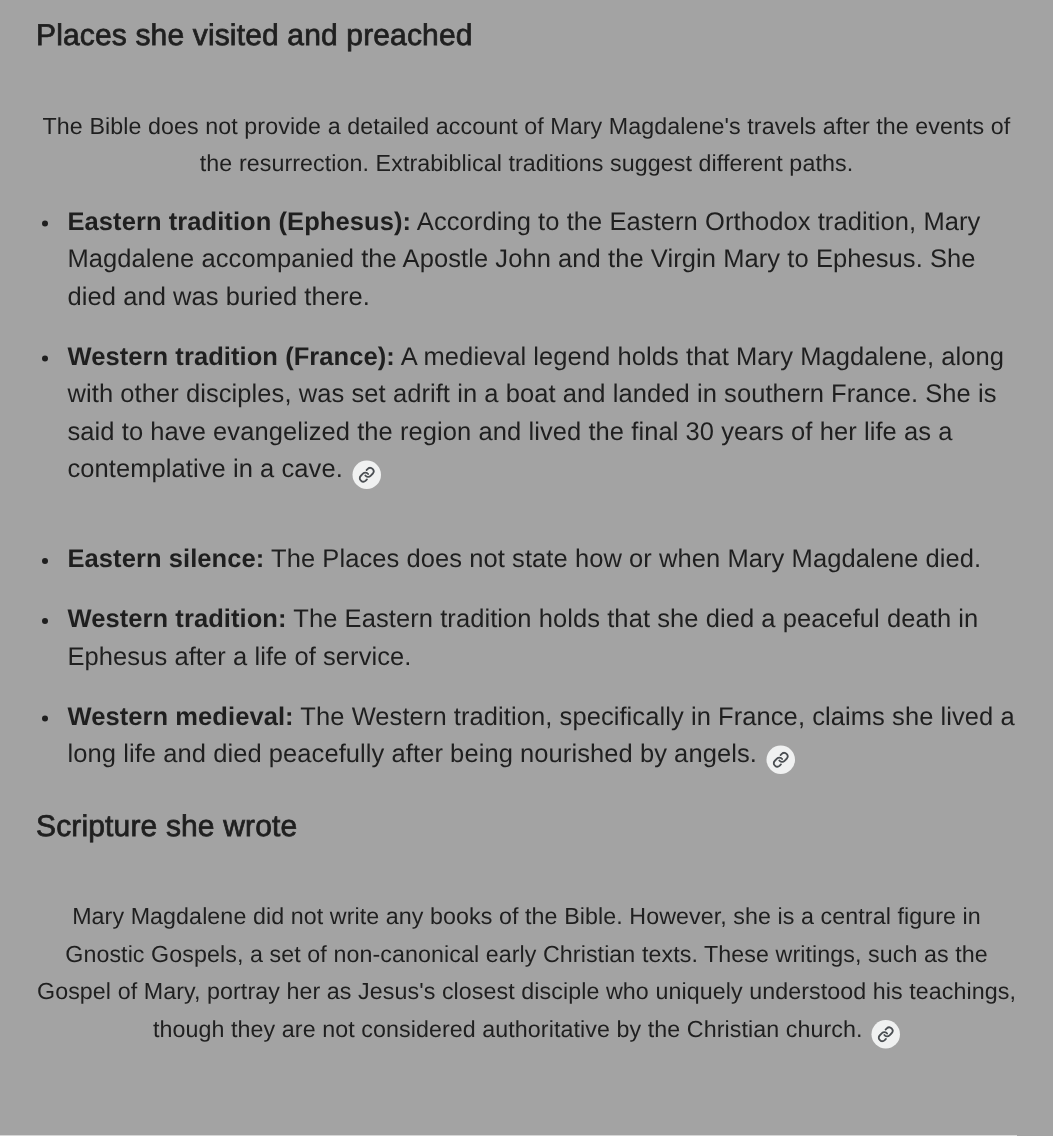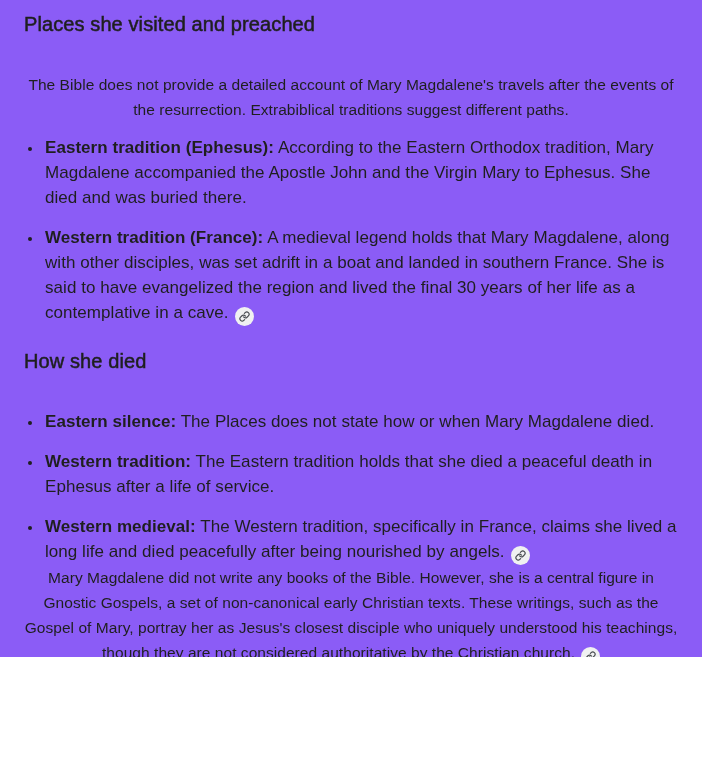--- a/index.html
+++ b/index.html
@@ -2,25 +2,25 @@
 <html><head>
 <meta charset="utf-8">
 <style>
   html, body {
     margin: 0;
     padding: 0;
     background: #ffffff;
   }
   .page {
     width: 702px;
-    height: 657px;
+    height: 757px;
     box-sizing: border-box;
     padding: 10px 24px 0 24px;
     overflow: hidden;
-    background: #8b5cf6;
+    background: #a3a3a3;
     color: #1f1f1f;
     font-family: "Liberation Sans", "DejaVu Sans", sans-serif;
   }
   h2.section-heading {
     font-size: 20px;
     line-height: 28px;
     font-weight: 500;
     -webkit-text-stroke: 0.5px #1f1f1f;
     letter-spacing: 0.1px;
     margin: 0 0 34px 0;
@@ -94,37 +94,37 @@
         <span>A medieval legend holds that Mary Magdalene, along with other disciples, was set adrift in a boat and landed in southern France. She is said to have evangelized the region and lived the final 30 years of her life as a contemplative in a cave.</span><span class="source-chip">
             <svg width="11" height="11" viewBox="0 0 24 24" fill="none" stroke="#4a4e52" stroke-width="2.6" stroke-linecap="round" stroke-linejoin="round">
               <path d="M10 13a5 5 0 0 0 7.54.54l3-3a5 5 0 0 0-7.07-7.07l-1.72 1.71"></path>
               <path d="M14 11a5 5 0 0 0-7.54-.54l-3 3a5 5 0 0 0 7.07 7.07l1.71-1.71"></path>
             </svg>
           </span></li>
     </ul>
   </section>
 
   <section>
-    <h2 class="section-heading spaced">How she died</h2>
     <ul class="bullet-list">
       <li><span class="bullet-term">Eastern silence:</span>
         <span>The Places does not state how or when Mary Magdalene died.</span></li>
       <li><span class="bullet-term">Western tradition:</span>
         <span>The Eastern tradition holds that she died a peaceful death in Ephesus after a life of service.</span></li>
       <li><span class="bullet-term">Western medieval:</span>
         <span>The Western tradition, specifically in France, claims she lived a long life and died peacefully after being nourished by angels.</span><span class="source-chip">
             <svg width="11" height="11" viewBox="0 0 24 24" fill="none" stroke="#4a4e52" stroke-width="2.6" stroke-linecap="round" stroke-linejoin="round">
               <path d="M10 13a5 5 0 0 0 7.54.54l3-3a5 5 0 0 0-7.07-7.07l-1.72 1.71"></path>
               <path d="M14 11a5 5 0 0 0-7.54-.54l-3 3a5 5 0 0 0 7.07 7.07l1.71-1.71"></path>
             </svg>
           </span></li>
     </ul>
   </section>
 
   <section>
+    <h2 class="section-heading spaced">Scripture she wrote</h2>
     <p class="body-paragraph"><span>Mary Magdalene did not write any books of the Bible. However, she is a central figure in Gnostic Gospels, a set of non-canonical early Christian texts. These writings, such as the Gospel of Mary, portray her as Jesus's closest disciple who uniquely understood his teachings, though they are not considered authoritative by the Christian church.</span><span class="source-chip">
           <svg width="11" height="11" viewBox="0 0 24 24" fill="none" stroke="#4a4e52" stroke-width="2.6" stroke-linecap="round" stroke-linejoin="round">
             <path d="M10 13a5 5 0 0 0 7.54.54l3-3a5 5 0 0 0-7.07-7.07l-1.72 1.71"></path>
             <path d="M14 11a5 5 0 0 0-7.54-.54l-3 3a5 5 0 0 0 7.07 7.07l1.71-1.71"></path>
           </svg>
         </span></p>
   </section>
 
 </div>
 

